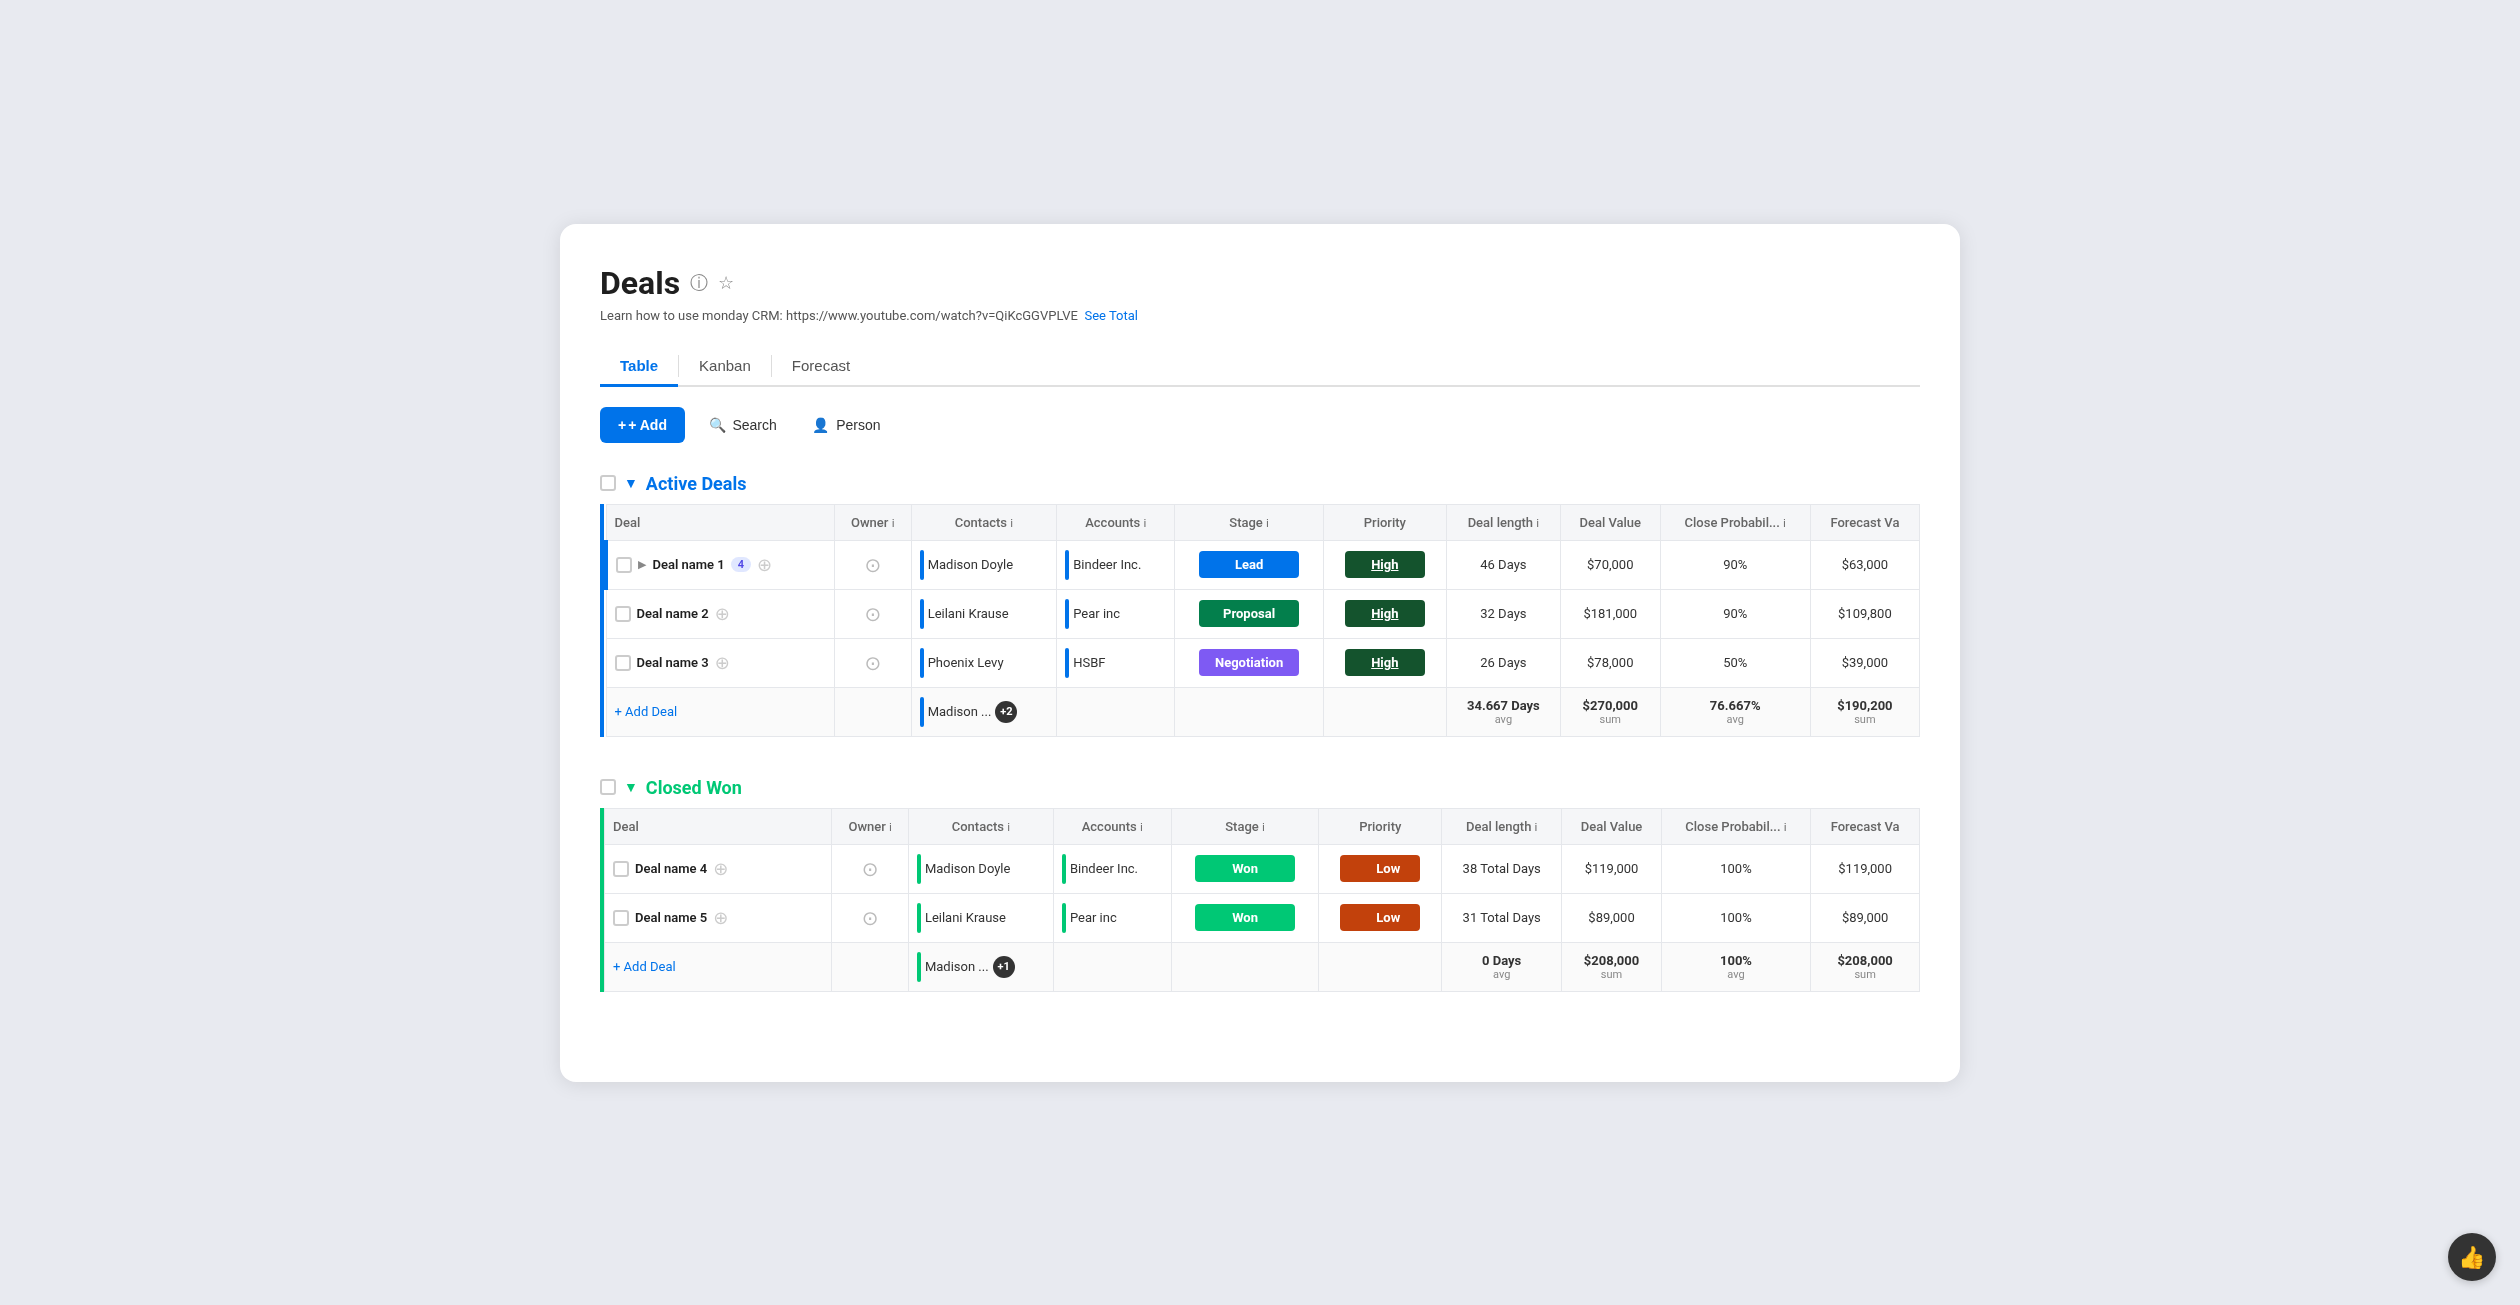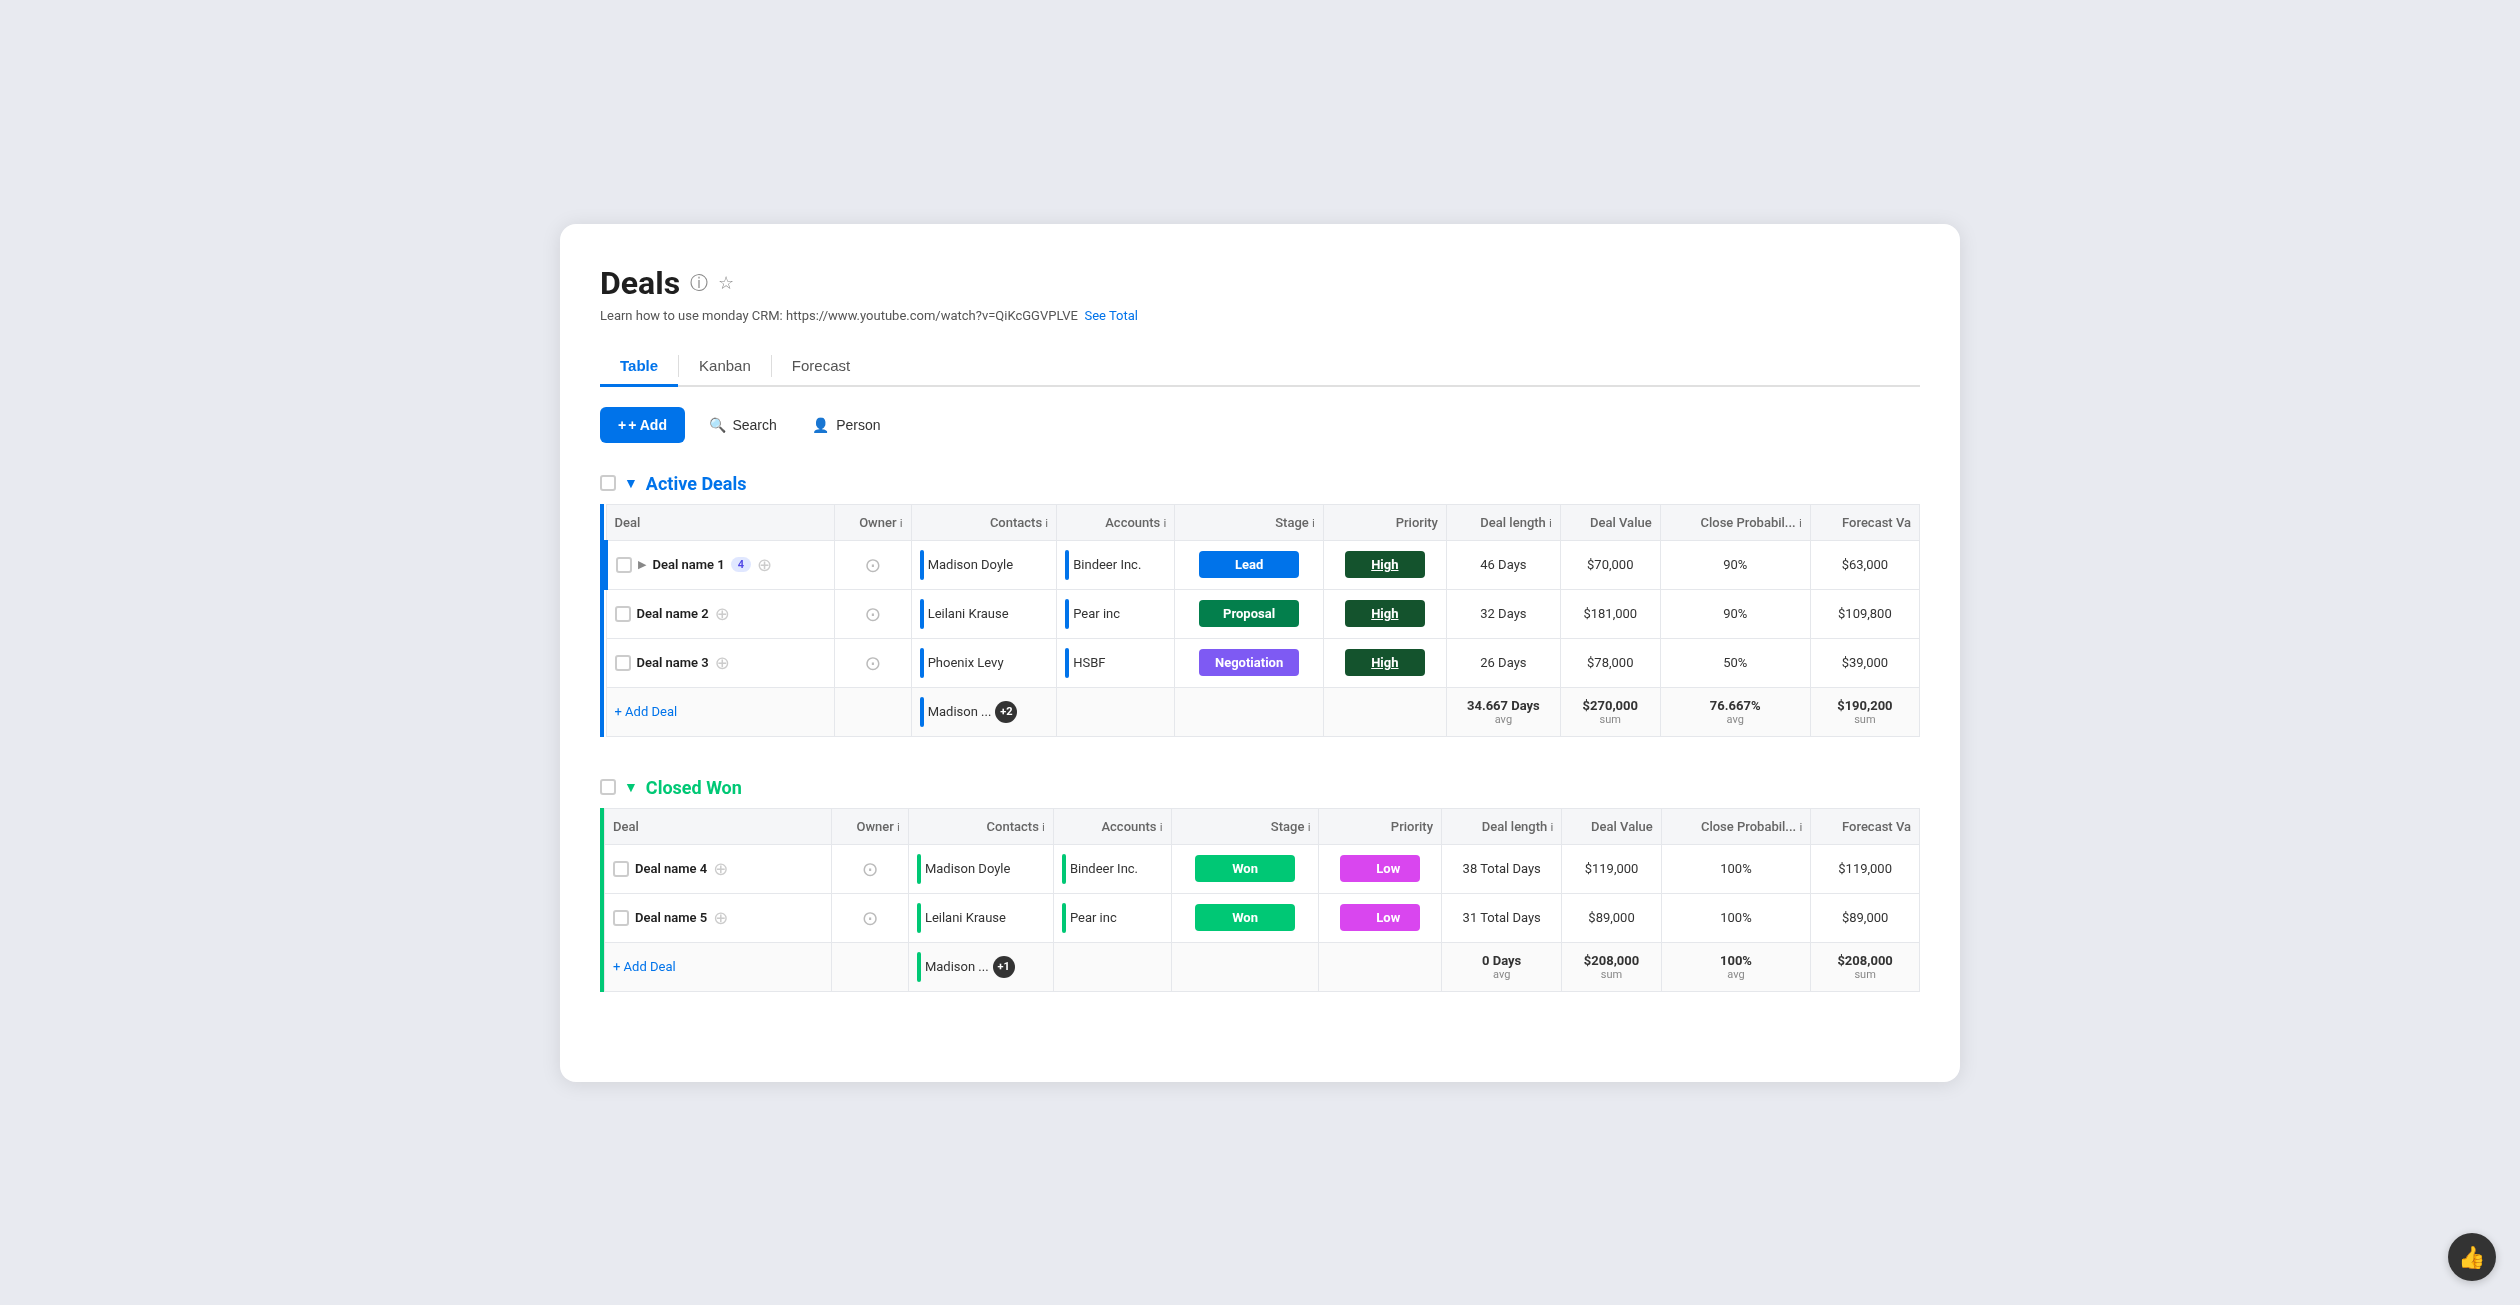--- a/index.html
+++ b/index.html
@@ -43,21 +43,21 @@
     .section-checkbox { width: 16px; height: 16px; border: 2px solid #ccc; border-radius: 3px; cursor: pointer; }
     .chevron { color: #0073ea; font-size: 14px; cursor: pointer; }
     .section-title { font-size: 18px; font-weight: 700; }
     .section-title.active { color: #0073ea; }
     .section-title.won { color: #00c875; }
     
     .deals-table { width: 100%; border-collapse: collapse; font-size: 13px; }
     .deals-table th {
       background: #f5f6f8;
       padding: 10px 8px;
-      text-align: right;
+      text-align: center;
       color: #666;
       font-weight: 500;
       border: 1px solid #e5e7eb;
       white-space: nowrap;
     }
     .deals-table td {
       padding: 9px 8px;
       border: 1px solid #e5e7eb;
       text-align: center;
       color: #333;
@@ -80,21 +80,21 @@
     .contact-badge { background: #333; color: #fff; border-radius: 50%; width: 22px; height: 22px; display: flex; align-items: center; justify-content: center; font-size: 11px; font-weight: 700; flex-shrink: 0; }
     
     .stage-badge { border-radius: 4px; padding: 6px 12px; color: #fff; font-weight: 700; font-size: 13px; display: inline-block; min-width: 100px; text-align: center; }
     .stage-lead { background: #0073ea; }
     .stage-proposal { background: #037f4c; }
     .stage-negotiation { background: #7e5af3; }
     .stage-won { background: #00c875; }
     
     .priority-badge { border-radius: 4px; padding: 6px 12px; color: #fff; font-weight: 700; font-size: 13px; display: inline-block; min-width: 80px; text-align: center; }
     .priority-high { background: #14532d; text-decoration: underline; }
-    .priority-low { background: #d946ef; color: #fff; padding-left: 28px; }
+    .priority-low { background: #c2410c; color: #fff; padding-left: 28px; }
     
     .summary-row td { background: #fafafa; font-size: 12px; }
     .summary-val { font-weight: 700; font-size: 13px; display: block; }
     .summary-lbl { color: #888; font-size: 11px; display: block; }
     
     .border-blue td:first-of-type { border-left: 4px solid #0073ea !important; }
     
     .table-wrapper { border-left: 4px solid #0073ea; }
     .table-wrapper.green-accent { border-left: 4px solid #00c875; }
     

